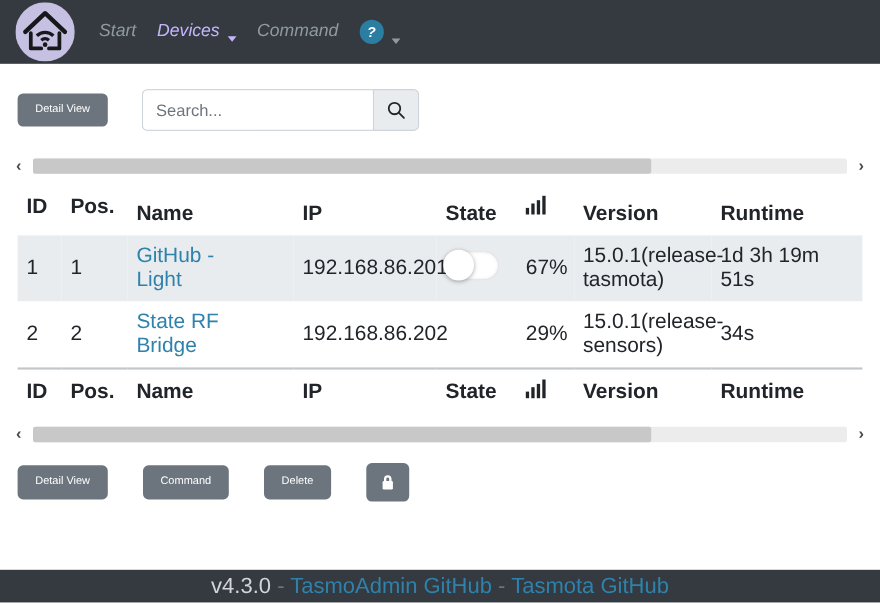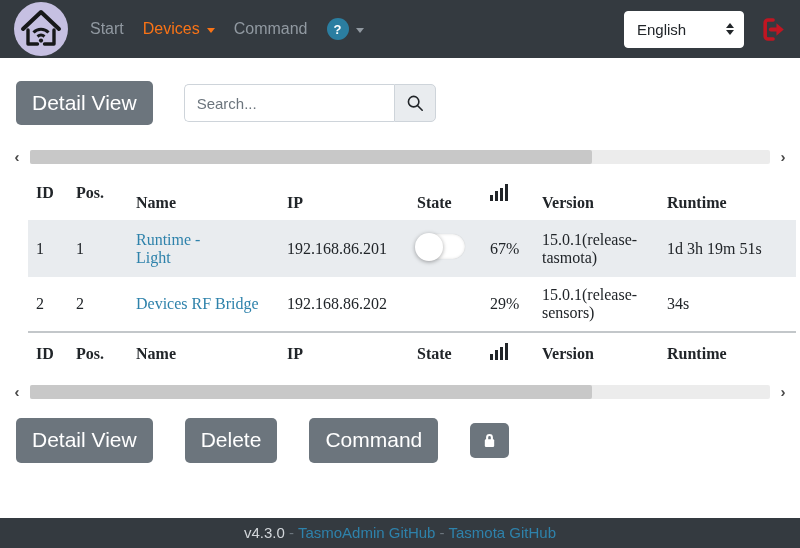--- a/index.html
+++ b/index.html
@@ -4,53 +4,53 @@
 <style>
   * { margin:0; padding:0; box-sizing:border-box; }
   html,body { background:#fff; }
   body { font-family:"Liberation Sans", sans-serif; color:#212529; }
   .page { position:relative; width:800px; height:548px; background:#fff; overflow:hidden; }
 
   
   .navbar { display:flex; align-items:center; height:58px; background:#343a40; padding:0 14px; }
   .brand { width:54px; height:54px; margin-right:22px; flex:0 0 auto; }
   .nav-links { display:flex; align-items:center; }
-  .nav-link { font-size:16px; color:#9199a1; text-decoration:none; margin-right:19px; display:inline-flex; align-items:center; cursor:pointer; }
-  .nav-link.active { color:#f97316; }
+  .nav-link { font-size:16px; color:#9199a1; text-decoration:none; margin-right:19px; display:inline-flex; align-items:flex-end; cursor:pointer;font-style:italic; }
+  .nav-link.active { color:#c4b5fd; }
   .caret { display:inline-block; width:0; height:0; border-left:4.5px solid transparent; border-right:4.5px solid transparent; border-top:5px solid currentColor; margin-left:7px; margin-top:2px; }
   .caret.dim { border-top-color:#9199a1; }
   .help-circle { width:22px; height:22px; border-radius:50%; background:#2b7ea1; color:#fff; font-weight:bold; font-size:13px; display:inline-flex; align-items:center; justify-content:center; cursor:pointer; }
   .nav-right { margin-left:auto; display:flex; align-items:center; gap:15px; }
   .lang-wrap { position:relative; }
   .lang-select { appearance:none; -webkit-appearance:none; width:120px; height:37px; background:#fff; border:1px solid #fff; border-radius:4px; font-family:inherit; font-size:15px; color:#212529; padding:0 26px 0 12px; cursor:pointer; }
   .updown { position:absolute; right:10px; top:50%; transform:translateY(-50%); display:flex; flex-direction:column; gap:2px; pointer-events:none; }
   .updown i { display:block; width:0; height:0; border-left:4px solid transparent; border-right:4px solid transparent; }
   .updown i.up { border-bottom:5px solid #212529; }
   .updown i.down { border-top:5px solid #212529; }
   .logout-btn { background:none; border:none; cursor:pointer; display:flex; align-items:center; padding:0; }
 
   
   .toolbar-top { display:flex; align-items:center; margin:23px 16px 0 16px; }
-  .btn { background:#6c757d; color:#fff; border:none; border-radius:5px; padding:9px 16px; font-size:21px; font-family:inherit; cursor:pointer; line-height:1.25; }
+  .btn { background:#6c757d; color:#fff; border:none; border-radius:5px; padding:9px 16px; font-size:10px; font-family:inherit; cursor:pointer; line-height:1.25; }
   .toolbar-top .btn { margin-right:31px; }
   .search-group { display:flex; }
   .search-input { width:210px; height:38px; border:1px solid #ced4da; border-right:none; border-radius:5px 0 0 5px; padding:0 12px; font-size:15px; font-family:inherit; color:#0f172a; }
   .search-input::placeholder { color:#6c757d; opacity:1; }
   .search-btn { width:42px; height:38px; background:#e9ecef; border:1px solid #ced4da; border-radius:0 5px 5px 0; cursor:pointer; display:flex; align-items:center; justify-content:center; }
 
   
   .hscroll { display:flex; align-items:center; height:16px; margin:0 4px; }
   .hscroll.top { margin-top:24px; }
   .hscroll.bottom { margin-top:10px; }
   .hs-arrow { width:26px; text-align:center; font-size:15px; font-weight:bold; color:#4a4a4a; line-height:16px; cursor:pointer; user-select:none; }
   .hs-track { flex:1; height:14px; background:#ececec; position:relative; border-radius:2px; }
   .hs-thumb { position:absolute; left:0; top:0; height:14px; width:76%; background:#c8c8c8; border-radius:2px; cursor:pointer; }
 
   
-  table.devices { width:768px; margin:11px 16px 0 28px; border-collapse:collapse; table-layout:fixed; font-size:16px;font-family:Liberation Serif, serif; }
+  table.devices { width:768px; margin:11px 16px 0 16px; border-collapse:collapse; table-layout:fixed; font-size:19px; }
   th, td { text-align:left; padding:8px; }
   thead th { height:44px; font-weight:bold; cursor:pointer; }
   th.va-top { vertical-align:top; }
   th.va-bottom { vertical-align:bottom; }
   tbody td { vertical-align:middle; }
   tr.row-1 td { height:57px; background:#e9ecef; }
   tr.row-2 td { height:55px; background:#fff; }
   tfoot th { height:42px; vertical-align:middle; border-top:2px solid #c3c7ca; cursor:pointer; }
   a.device-link { color:#2e82ab; text-decoration:none; cursor:pointer; }
   .name-wrap { display:inline-block; width:128px; }
@@ -62,21 +62,21 @@
 
   
   .toggle { position:relative; display:inline-block; width:48px; height:25px; background:#fff; border-radius:13px; box-shadow:inset 0 0 3px rgba(0,0,0,.12), 0 0 1px rgba(0,0,0,.15); cursor:pointer; }
   .toggle .knob { position:absolute; left:-2px; top:-1.5px; width:28px; height:28px; border-radius:50%; background:#fff; box-shadow:0 1px 4px rgba(0,0,0,.35); }
 
   
   .toolbar-bottom { display:flex; align-items:center; gap:32px; margin:18px 16px 0 16px; }
   .icon-btn { padding:9px 12px; display:flex; align-items:center; justify-content:center; }
 
   
-  .footer { position:absolute; left:0; right:0; bottom:0; height:30px; background:#343a40; text-align:center; font-size:15px; line-height:30px; }
+  .footer { position:absolute; left:0; right:0; bottom:0; height:30px; background:#343a40; text-align:center; font-size:20px; line-height:30px; }
   .footer .version { color:#d2d6da; }
   .footer .sep { color:#6c757d; }
   .footer a { color:#2e82ab; text-decoration:none; cursor:pointer; }
 </style>
 </head>
 <body>
 
 <div class="page">
 
   <div class="navbar">
@@ -100,38 +100,20 @@
           <span class="caret"></span>
         </span>
       <span class="nav-link">
           <span>Command</span>
         </span>
       <span class="nav-link">
         <span class="help-circle">?</span>
         <span class="caret dim"></span>
       </span>
     </div>
-    <div class="nav-right">
-      <div class="lang-wrap">
-        <select class="lang-select">
-          <option>English</option>
-        </select>
-        <span class="updown">
-            <i class="up"></i>
-            <i class="down"></i>
-          </span>
-      </div>
-      <button class="logout-btn">
-        <svg width="27" height="27" viewBox="0 0 24 24">
-          <path d="M12.5 3.5 H8 a2.5 2.5 0 0 0 -2.5 2.5 v12 a2.5 2.5 0 0 0 2.5 2.5 h4.5" fill="none" stroke="#c01622" stroke-width="3.2" stroke-linecap="round"></path>
-          <path d="M10.5 12 h7.5" stroke="#c01622" stroke-width="3.4" stroke-linecap="round"></path>
-          <path d="M15.5 6.5 l6.5 5.5 -6.5 5.5 z" fill="#c01622"></path>
-        </svg>
-      </button>
-    </div>
   </div>
 
   <div class="toolbar-top">
     <button class="btn">Detail View</button>
     <div class="search-group">
       <input class="search-input" type="text" placeholder="Search..." style="">
       <button class="search-btn">
         <svg width="18" height="18" viewBox="0 0 20 20">
           <circle cx="8.5" cy="8.5" r="5.8" fill="none" stroke="#212529" stroke-width="1.8"></circle>
           <line x1="13" y1="13" x2="18" y2="18" stroke="#212529" stroke-width="1.8" stroke-linecap="round"></line>
@@ -174,35 +156,35 @@
             </span></th>
         <th class="va-bottom">Version</th>
         <th class="va-bottom">Runtime</th>
       </tr>
     </thead>
     <tbody>
       <tr class="row-1">
         <td>1</td>
         <td>1</td>
         <td>
-          <a class="device-link name-wrap"><span>Runtime -</span><span class="name-line2">Light</span></a>
+          <a class="device-link name-wrap"><span>GitHub -</span><span class="name-line2">Light</span></a>
         </td>
         <td>192.168.86.201</td>
         <td>
           <span class="toggle"><span class="knob"></span></span>
         </td>
         <td>67%</td>
         <td>15.0.1(release-tasmota)</td>
         <td>1d 3h 19m 51s</td>
       </tr>
       <tr class="row-2">
         <td>2</td>
         <td>2</td>
         <td>
-          <a class="device-link">Devices RF Bridge</a>
+          <a class="device-link">State RF Bridge</a>
         </td>
         <td>192.168.86.202</td>
         <td></td>
         <td>29%</td>
         <td>15.0.1(release-sensors)</td>
         <td>34s</td>
       </tr>
     </tbody>
     <tfoot>
       <tr>
@@ -226,22 +208,22 @@
   <div class="hscroll bottom">
     <span class="hs-arrow">‹</span>
     <div class="hs-track">
         <div class="hs-thumb"></div>
       </div>
     <span class="hs-arrow">›</span>
   </div>
 
   <div class="toolbar-bottom">
     <button class="btn">Detail View</button>
+    <button class="btn">Command</button>
     <button class="btn">Delete</button>
-    <button class="btn">Command</button>
     <button class="btn icon-btn">
       <svg width="15" height="17" viewBox="0 0 24 26">
         <path d="M12 2.5 a5.5 5.5 0 0 0 -5.5 5.5 v4 h3.4 V8 a2.1 2.1 0 1 1 4.2 0 v4 h3.4 V8 a5.5 5.5 0 0 0 -5.5 -5.5 z" fill="#ffffff"></path>
         <rect x="4.5" y="11" width="15" height="12.5" rx="2" fill="#ffffff"></rect>
       </svg>
     </button>
   </div>
 
   <div class="footer">
     <span class="version">v4.3.0</span>

